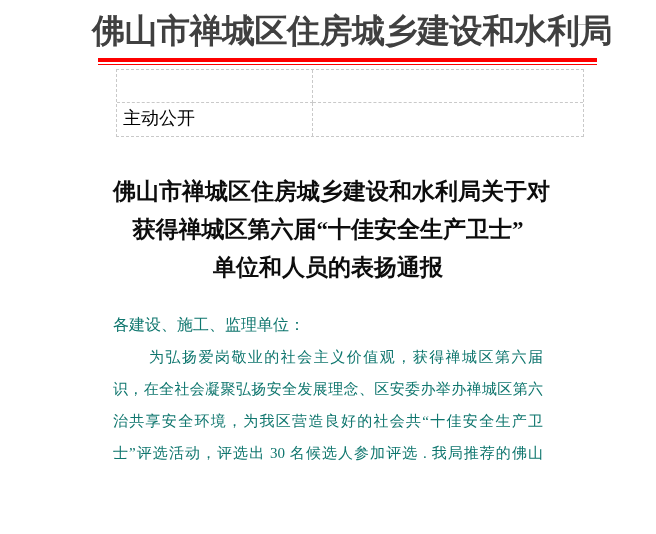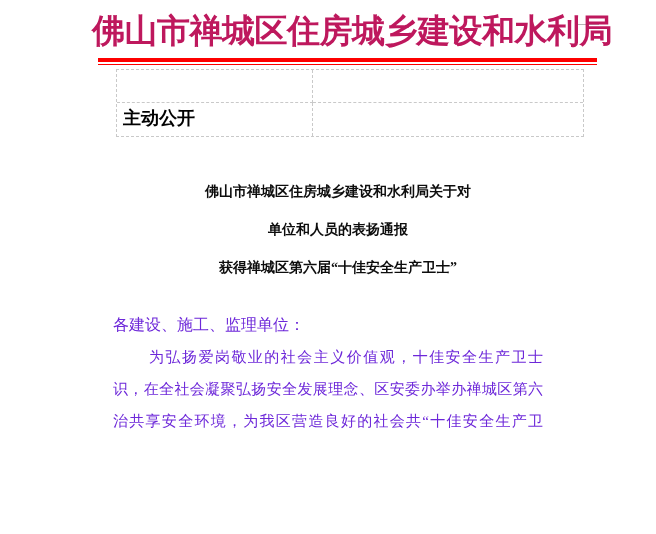--- a/index.html
+++ b/index.html
@@ -16,21 +16,21 @@
   
   .masthead {
     position: absolute;
     top: 8px; left: 92px;
     width: 505px; height: 46px;
     line-height: 46px;
     text-align: center;
     white-space: nowrap;
     font-size: 33px;
     font-weight: bold;
-    color: #be185d;
+    color: #404040;
     letter-spacing: -0.5px;
     z-index: 2;
   }
 
   
   .grid-tick {
     position: absolute;
     top: 24px; left: 577px;
     width: 22px; height: 1px;
     background: #b5b5b5;
@@ -60,49 +60,49 @@
   }
   .info-cell {
     border-right: 1px dashed #c9c9c9;
     border-bottom: 1px dashed #c9c9c9;
     box-sizing: border-box;
   }
   .info-cell.last-col { border-right: none; }
   .info-cell.last-row { border-bottom: none; }
   .disclosure-label {
     font-family: "Liberation Sans", "DejaVu Sans", sans-serif;
-    font-weight: bold;
+    font-weight: normal;
     font-size: 18px;
     line-height: 31px;
     padding-left: 6px;
     color: #000000;
   }
 
   
   .doc-title {
     position: absolute;
-    top: 173px; left: 123px;
+    top: 173px; left: 113px;
     width: 430px;
     text-align: center;
     font-weight: bold;
-    font-size: 14px;
+    font-size: 23px;
     line-height: 38px;
     color: #0d0d0d;
     font-family: "Liberation Serif", "DejaVu Serif", serif;
   }
   .doc-title .title-line { white-space: nowrap; }
 
   
   .doc-body {
     position: absolute;
     top: 309px; left: 113px;
     width: 430px;
     font-size: 15px;
     line-height: 32px;
-    color: #6d28d9;
+    color: #0f766e;
     font-family: "Liberation Serif", "DejaVu Serif", serif;
   }
   .salutation {
     font-size: 16px;
     height: 32px;
     overflow: hidden;
     text-align: left;
     white-space: nowrap;
   }
   .body-line {
@@ -129,24 +129,25 @@
 
   <div class="info-table">
     <div class="info-cell"></div>
     <div class="info-cell last-col"></div>
     <div class="info-cell last-row disclosure-label">主动公开</div>
     <div class="info-cell last-col last-row"></div>
   </div>
 
   <div class="doc-title">
     <div class="title-line">佛山市禅城区住房城乡建设和水利局关于对</div>
+    <div class="title-line">获得禅城区第六届“十佳安全生产卫士”</div>
     <div class="title-line">单位和人员的表扬通报</div>
-    <div class="title-line">获得禅城区第六届“十佳安全生产卫士”</div>
   </div>
 
   <div class="doc-body">
     <div class="salutation">各建设、施工、监理单位：</div>
-    <div class="body-line indent">为弘扬爱岗敬业的社会主义价值观，十佳安全生产卫士</div>
+    <div class="body-line indent">为弘扬爱岗敬业的社会主义价值观，获得禅城区第六届</div>
     <div class="body-line">识，在全社会凝聚弘扬安全发展理念、区安委办举办禅城区第六届</div>
     <div class="body-line">治共享安全环境，为我区营造良好的社会共“十佳安全生产卫</div>
+    <div class="body-line">士”评选活动，评选出 30 名候选人参加评选 . 我局推荐的佛山</div>
   </div>
 
 </div>
 
 </body></html>

